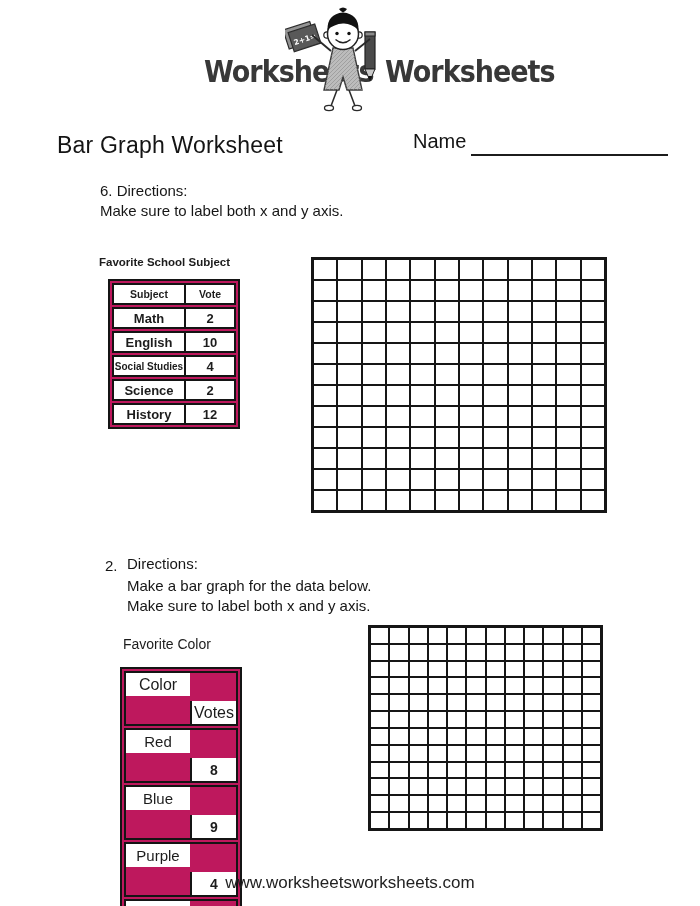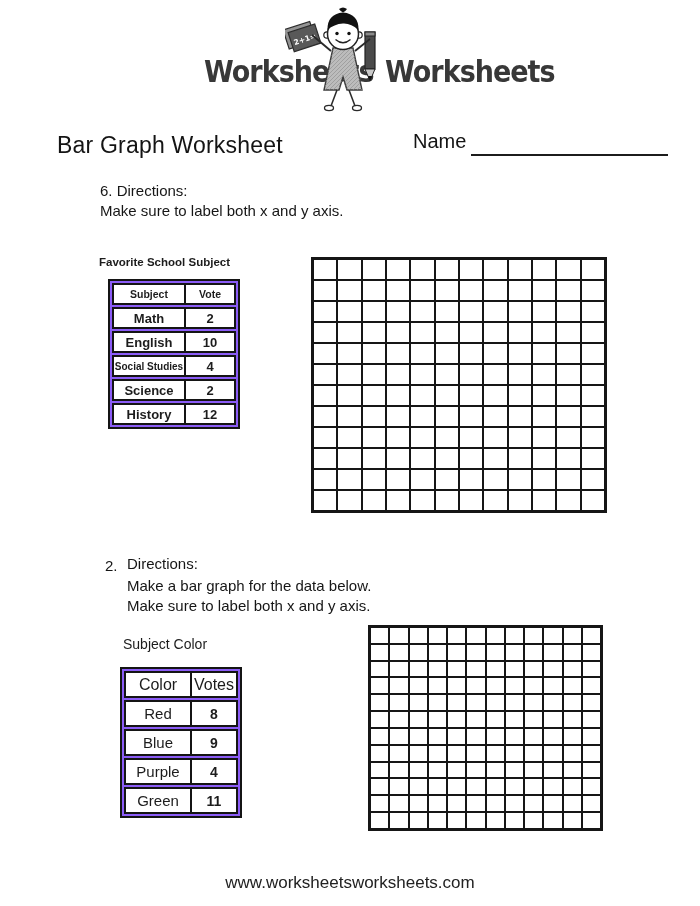--- a/index.html
+++ b/index.html
@@ -28,36 +28,36 @@
   .dir2 .dline { padding-left:22px; }
   .dir2 .numrow { display:flex; }
   .dir2 .num { width:22px; padding-top:2px; }
 
   
   .t1-title { position:absolute; left:99px; top:256px; font-size:11.5px; font-weight:bold; }
   .t2-title { position:absolute; left:123px; top:636px; font-size:14px; }
 
   
   .wtable { position:absolute; border:2px solid #141414; padding:2px;
-    display:flex; flex-direction:column; gap:2px; background:#8b5cf6; }
+    display:flex; flex-direction:column; gap:2px; background:#be185d; }
   .wtable .trow { display:flex; border:2px solid #141414; }
   .wtable .cell { display:flex; align-items:center; justify-content:center; background:#fff; }
   .wtable .c2 { border-left:2px solid #141414; }
 
   .table1 { left:108px; top:279px; }
   .table1 .cell { height:18px; }
   .table1 .c1 { width:70px; font-weight:bold; font-size:13px; }
   .table1 .c2 { width:50px; font-weight:bold; font-size:13px; }
   .table1 .trow:first-child .cell { font-size:10.5px; }
   .table1 .trow:nth-child(4) .c1 { font-size:10px; }
 
   .table2 { left:120px; top:667px; }
   .table2 .cell { height:23px; }
   .table2 .c1 { width:64px; font-size:15px; }
-  .table2 .c2 { width:46px; font-size:15px; }
+  .table2 .c2 { width:46px; font-size:15px;margin-top:28px; }
   .table2 .trow:first-child .cell { font-size:16px; }
   .table2 .trow:not(:first-child) .c2 { font-weight:bold; font-size:14px; }
 
   
   .bargrid { position:absolute; display:grid; gap:2px; background:#161616; border:3px solid #161616; }
   .bargrid .gcell { background:#ffffff; }
   .grid1 { left:311px; top:257px; width:296px; height:256px; }
   .grid2 { left:368px; top:625px; width:235px; height:206px; }
 
   .footer { position:absolute; left:0; right:0; top:873px; text-align:center;
@@ -298,21 +298,21 @@
 
   <div class="directions dir2">
     <div class="numrow">
       <span class="num">2.</span>
       <span>Directions:</span>
     </div>
     <div class="dline">Make a bar graph for the data below.</div>
     <div class="dline">Make sure to label both x and y axis.</div>
   </div>
 
-  <div class="t2-title">Subject Color</div>
+  <div class="t2-title">Favorite Color</div>
   <div class="wtable table2">
     <div class="trow">
       <div class="cell c1">Color</div>
       <div class="cell c2">Votes</div>
     </div>
     <div class="trow">
       <div class="cell c1">Red</div>
       <div class="cell c2">8</div>
     </div>
     <div class="trow">

